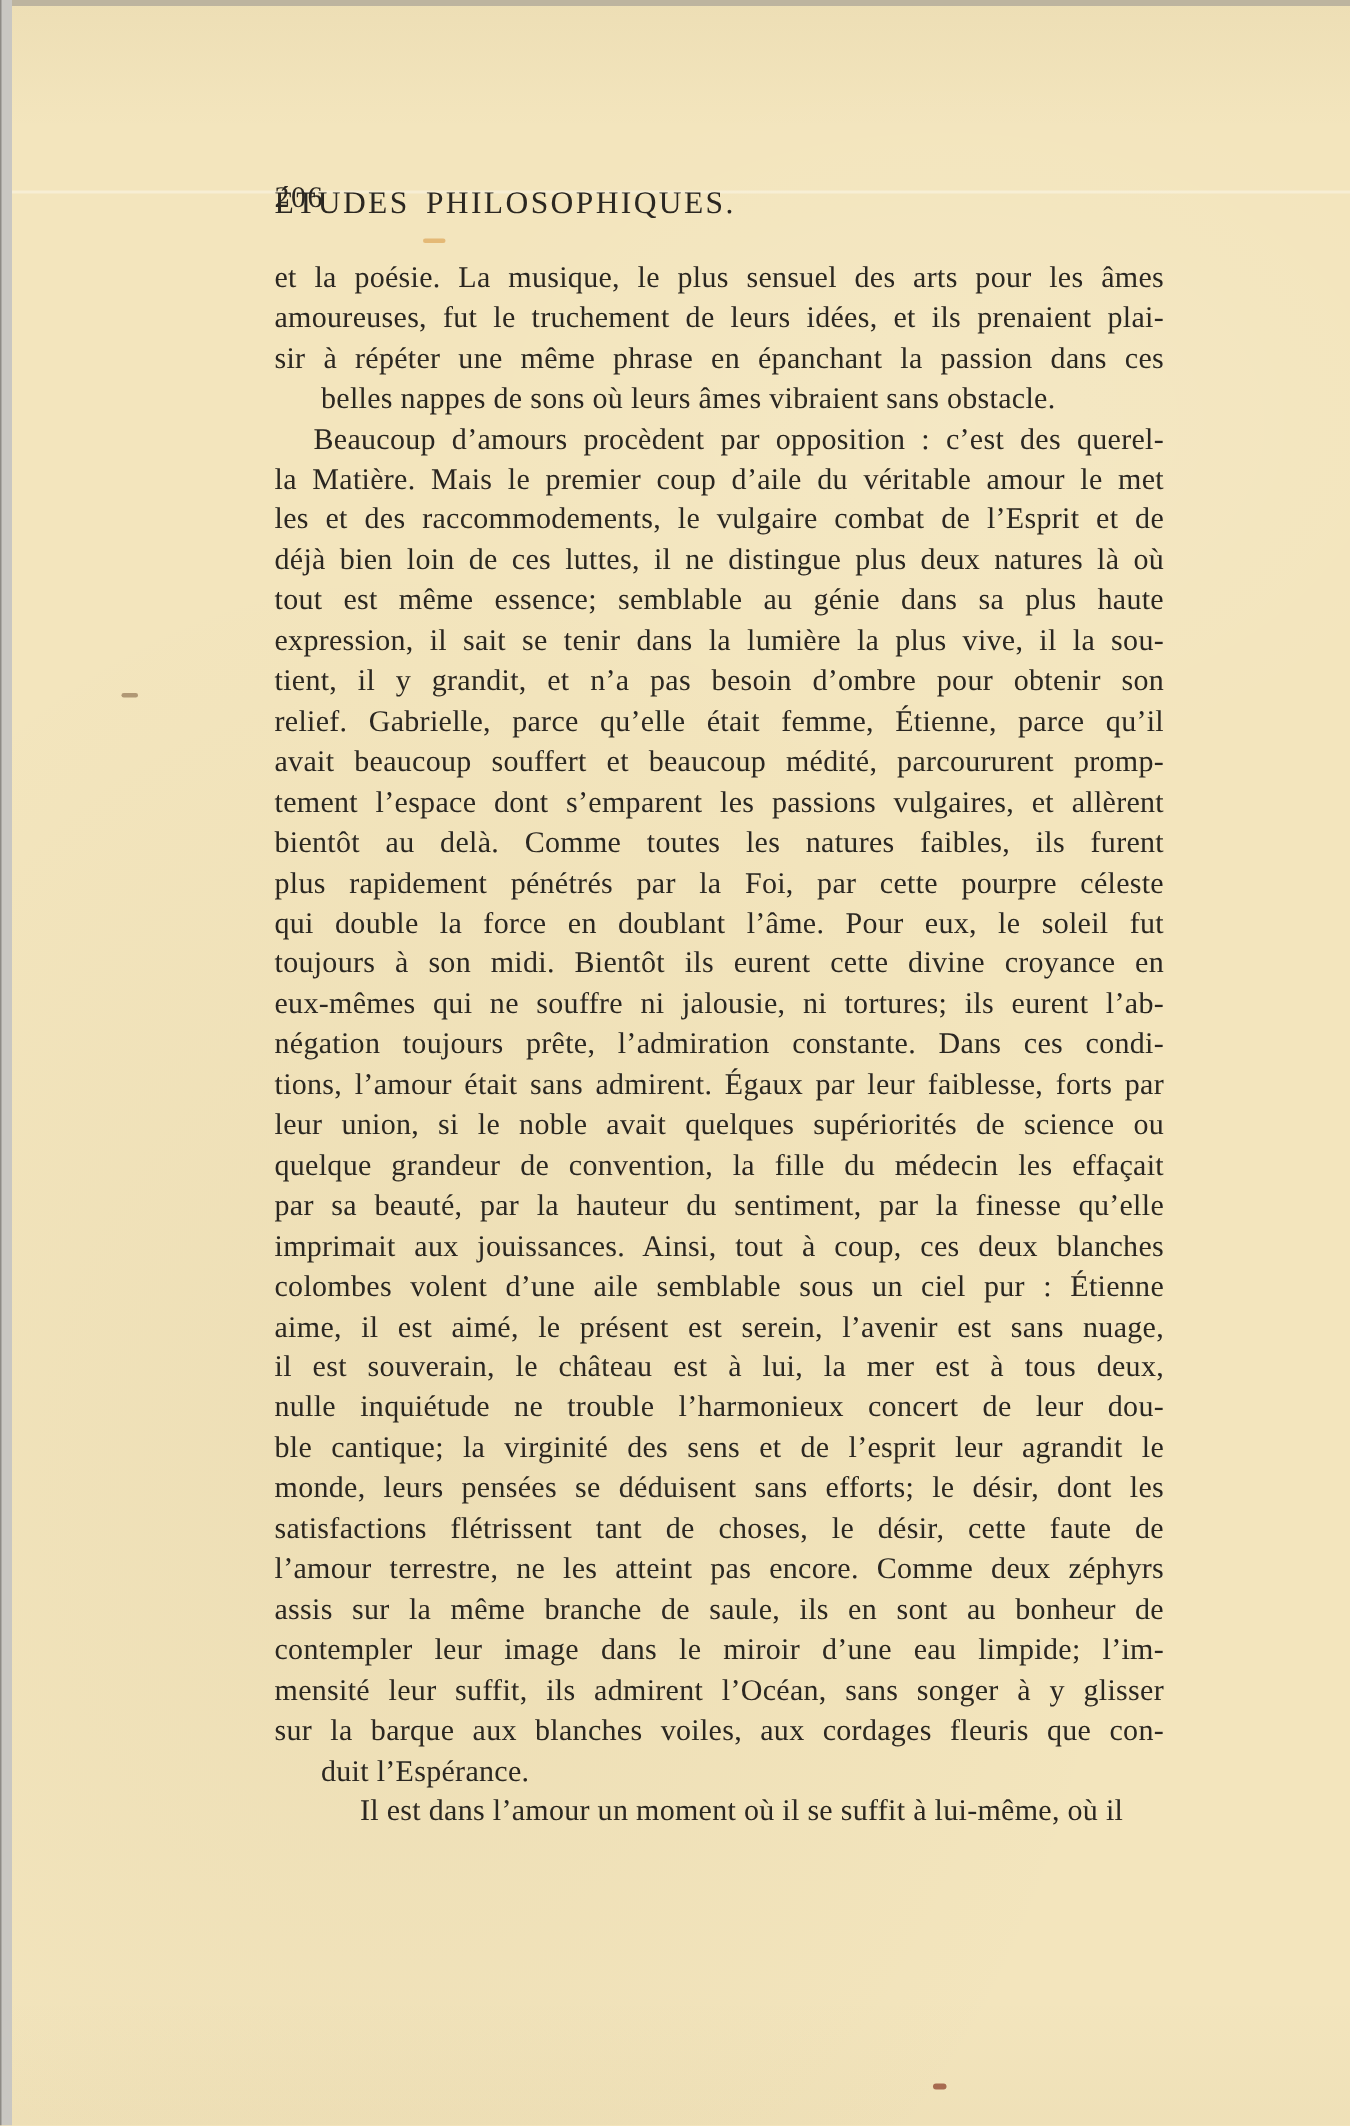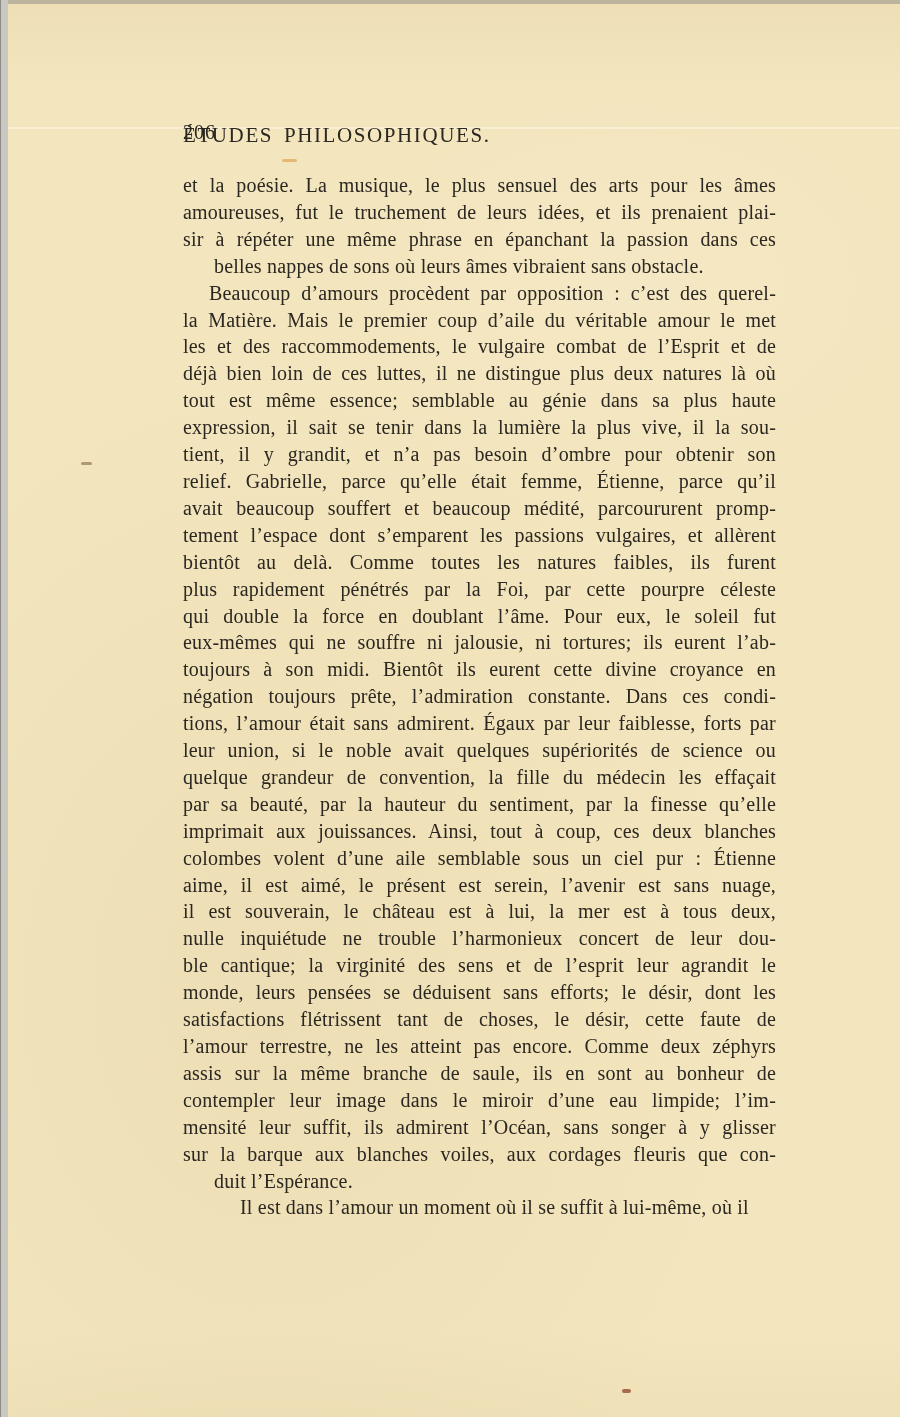--- a/index.html
+++ b/index.html
@@ -123,22 +123,22 @@
     <div class="line">déjà bien loin de ces luttes, il ne distingue plus deux natures là où</div>
     <div class="line">tout est même essence; semblable au génie dans sa plus haute</div>
     <div class="line">expression, il sait se tenir dans la lumière la plus vive, il la sou-</div>
     <div class="line">tient, il y grandit, et n’a pas besoin d’ombre pour obtenir son</div>
     <div class="line">relief. Gabrielle, parce qu’elle était femme, Étienne, parce qu’il</div>
     <div class="line">avait beaucoup souffert et beaucoup médité, parcoururent promp-</div>
     <div class="line">tement l’espace dont s’emparent les passions vulgaires, et allèrent</div>
     <div class="line">bientôt au delà. Comme toutes les natures faibles, ils furent</div>
     <div class="line">plus rapidement pénétrés par la Foi, par cette pourpre céleste</div>
     <div class="line">qui double la force en doublant l’âme. Pour eux, le soleil fut</div>
+    <div class="line">toujours à son midi. Bientôt ils eurent cette divine croyance en</div>
     <div class="line">eux-mêmes qui ne souffre ni jalousie, ni tortures; ils eurent l’ab-</div>
-    <div class="line">toujours à son midi. Bientôt ils eurent cette divine croyance en</div>
     <div class="line">négation toujours prête, l’admiration constante. Dans ces condi-</div>
     <div class="line">tions, l’amour était sans admirent. Égaux par leur faiblesse, forts par</div>
     <div class="line">leur union, si le noble avait quelques supériorités de science ou</div>
     <div class="line">quelque grandeur de convention, la fille du médecin les effaçait</div>
     <div class="line">par sa beauté, par la hauteur du sentiment, par la finesse qu’elle</div>
     <div class="line">imprimait aux jouissances. Ainsi, tout à coup, ces deux blanches</div>
     <div class="line">colombes volent d’une aile semblable sous un ciel pur : Étienne</div>
     <div class="line">aime, il est aimé, le présent est serein, l’avenir est sans nuage,</div>
     <div class="line">il est souverain, le château est à lui, la mer est à tous deux,</div>
     <div class="line">nulle inquiétude ne trouble l’harmonieux concert de leur dou-</div>

